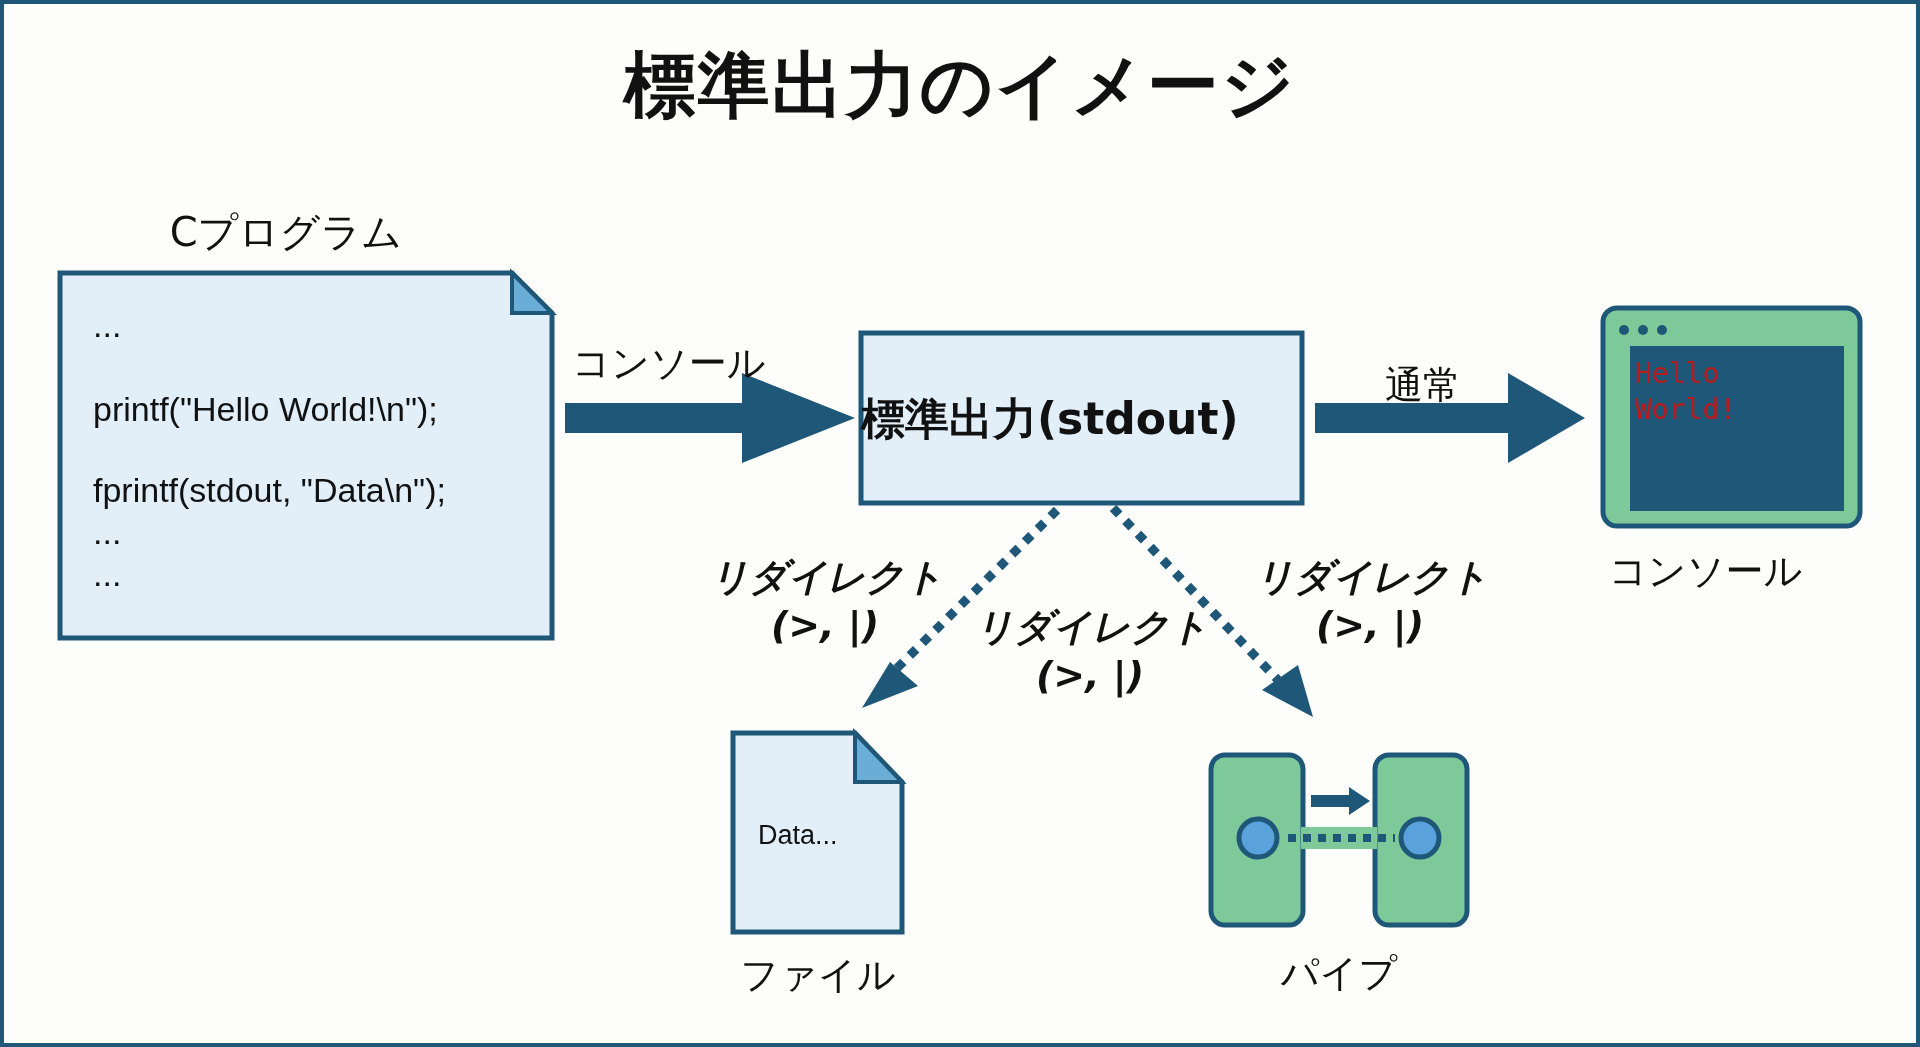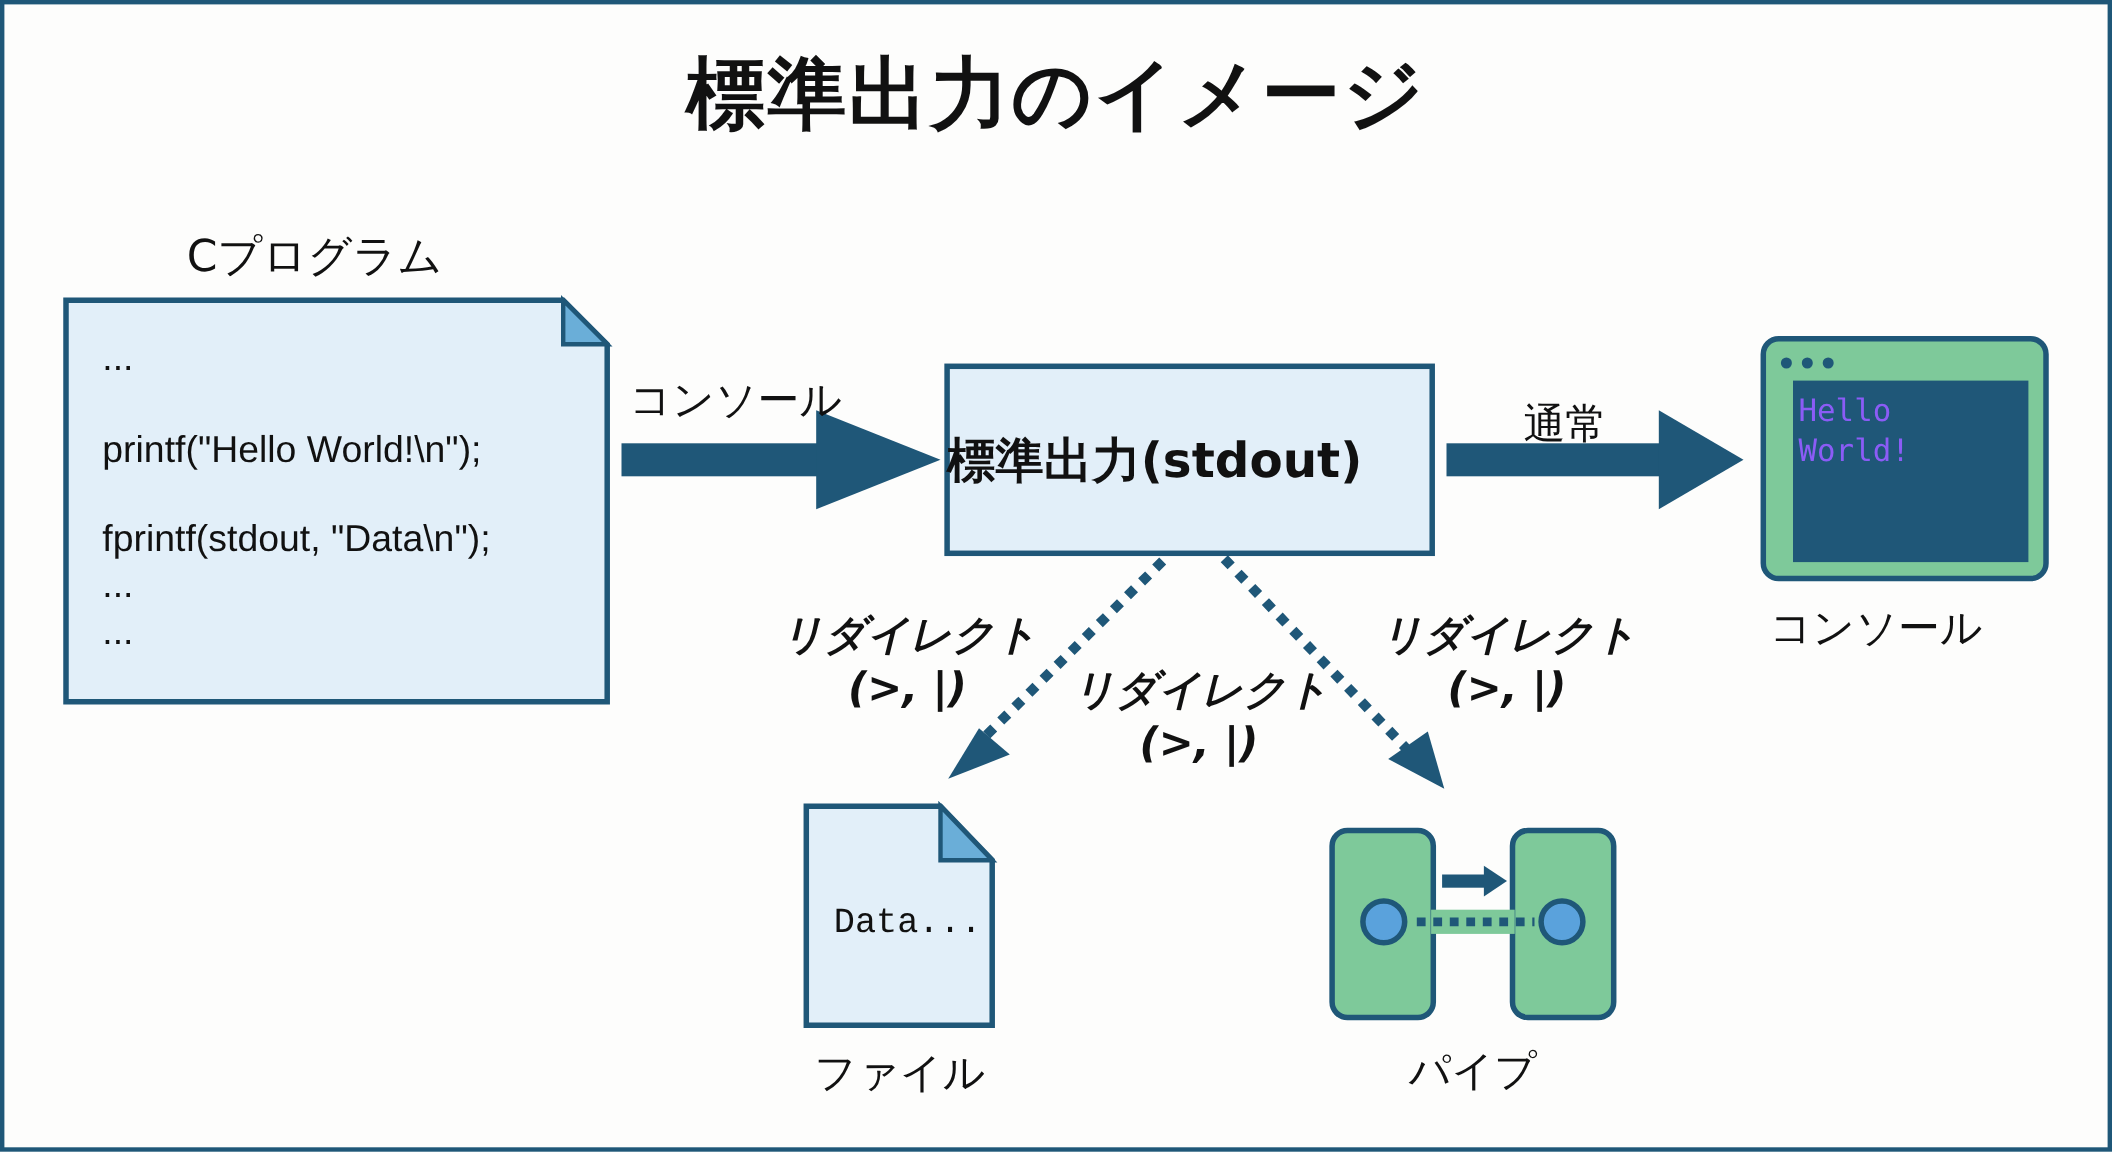--- a/index.html
+++ b/index.html
@@ -22,24 +22,24 @@
     }
     .label { font-weight: normal; font-size: 38px; text-align: center; white-space: nowrap; }
     .lbl-small { font-weight: bold; font-size: 38px; text-align: center; line-height: 48px; white-space: nowrap; font-style: italic; }
     svg.diagram { position: absolute; left: 0; top: 0; }
     .code {
       font-family: "Liberation Sans", sans-serif;
       font-size: 34px; color: #111; white-space: pre;
     }
     .console-text {
       font-family: "DejaVu Sans Mono", monospace;
-      font-size: 28px; color: #8b5cf6; line-height: 36px; white-space: pre;
+      font-size: 28px; color: #b91c1c; line-height: 36px; white-space: pre;
     }
     .box-text { font-weight: bold; font-size: 44px; text-align: left; white-space: nowrap; }
-    .file-text { font-family: Liberation Mono, monospace; font-size: 32px; white-space: nowrap; }
+    .file-text { font-family: Liberation Sans, sans-serif; font-size: 27px; white-space: nowrap; }
   </style>
 </head>
 <body>
 
 <div class="frame"></div>
 
 <svg class="diagram" width="1920" height="1047">
 
   <g>
     <path d="M60,273 L512,273 L552,313 L552,638 L60,638 Z" fill="#e2eff9" stroke="#1f5778" stroke-width="5"></path>

